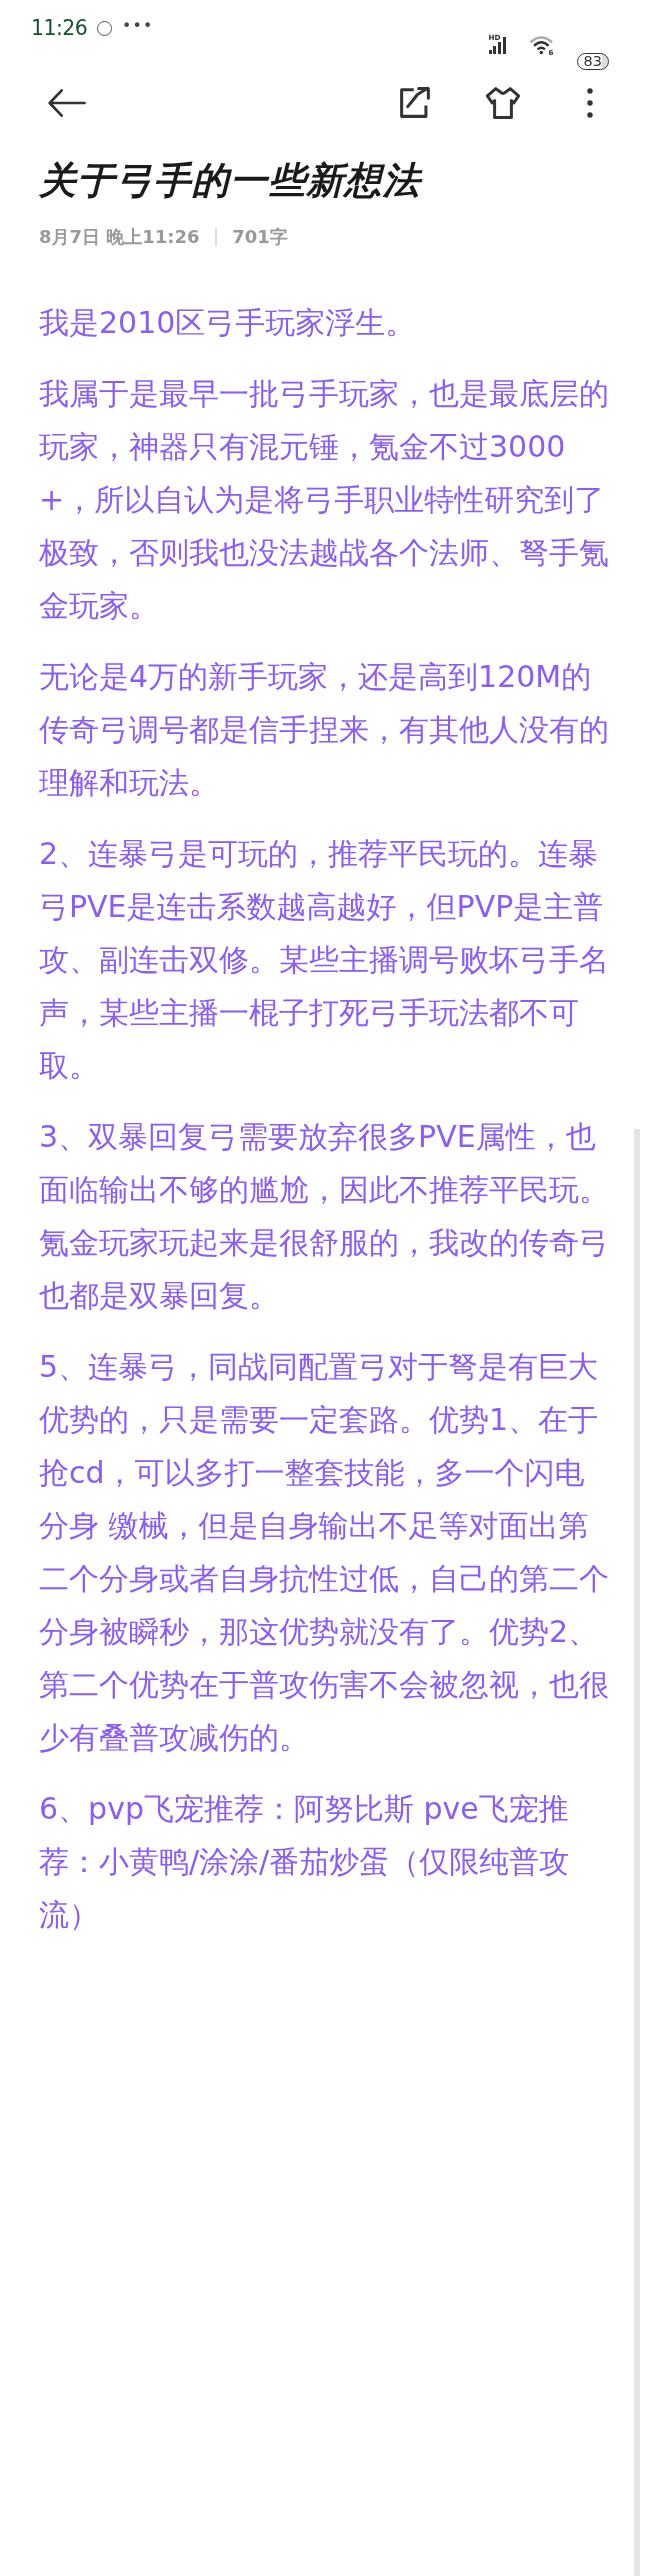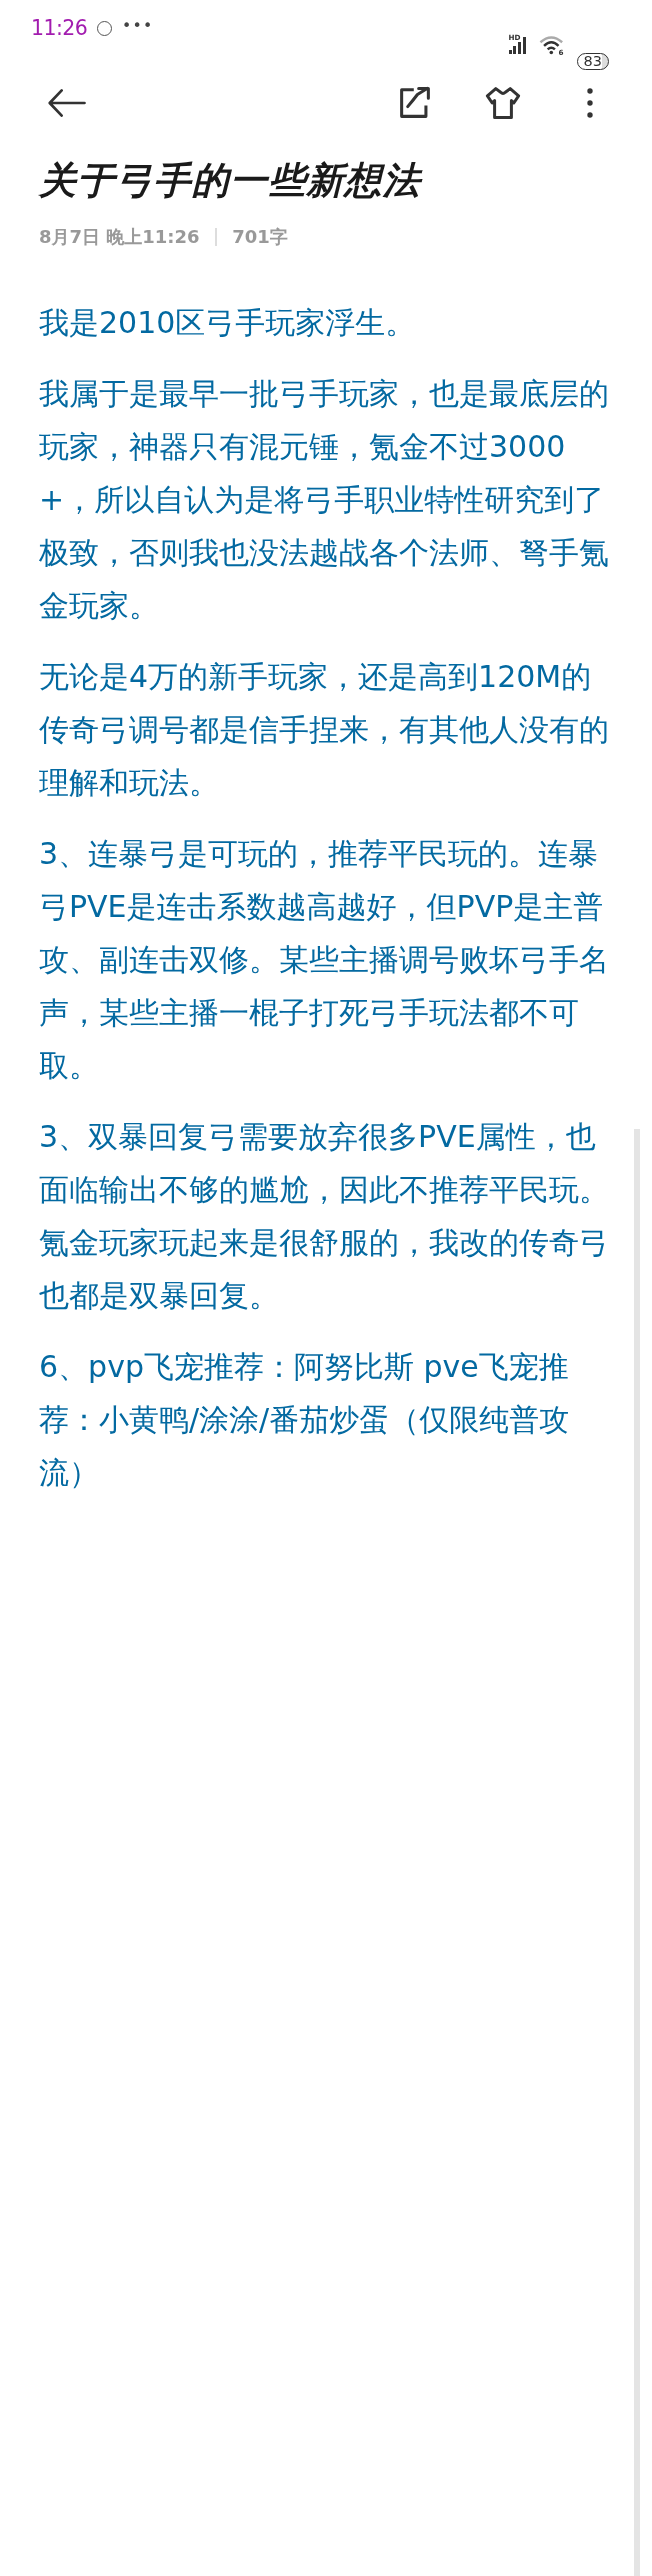--- a/index.html
+++ b/index.html
@@ -1,34 +1,34 @@
 <!DOCTYPE html>
 <html style="font-size:9.7px"><head>
 <meta charset="utf-8">
 <style>
   html, body { margin: 0; padding: 0; background: #ffffff; }
   body { width: 652px; height: 2576px; position: relative; overflow: hidden;
          font-family: "DejaVu Sans", "Liberation Sans", sans-serif; color: #222; }
   .statusbar { position: absolute; left: 0; top: 0; width: 652px; height: 60px; }
-  .sb-time { position: absolute; left: 31px; top: 15.7px; font-size: 20.5px; color: #a21caf; letter-spacing: -0.6px; }
+  .sb-time { position: absolute; left: 31px; top: 15.7px; font-size: 20.5px; color: #14532d; letter-spacing: -0.6px; }
   .sb-notif { position: absolute; left: 97px; top: 20.5px; width: 13.3px; height: 13.3px; border: 1.2px solid #555; border-radius: 50%; }
   .sb-dots { position: absolute; left: 122px; top: 15.7px; font-size: 15.7px; color: #444; letter-spacing: 1.2px; }
-  .sb-right { position: absolute; right: 43px; top: 20.5px; display: flex; align-items: center; gap: 12px; }
+  .sb-right { position: absolute; right: 43px; top: 20.5px; display: flex; align-items: center; gap: 22px; }
   .sb-signal { display: flex; align-items: flex-end; gap: 1.8px; height: 18px; position: relative; }
   .sb-signal i { display: block; width: 3px; background: #333; }
   .sb-hd { position: absolute; left: 0; top: -3.6px; font-size: 7.2px; font-weight: bold; color: #333; }
   .sb-battery { border: 1.8px solid #333; border-radius: 8.5px; padding: 0 6px; font-size: 14.5px; line-height: 15.7px; color: #333;
                 background: linear-gradient(to right, #fff 80%, #ddd 80%); margin-top: 32px; }
   .toolbar { position: absolute; left: 0; top: 72px; width: 652px; height: 60px; }
   .tb-btn { position: absolute; top: 11px; width: 39px; height: 39px; display: flex; align-items: center; justify-content: center; }
   .title { position: absolute; left: 39px; top: 156px; margin: 0; font-size: 37px; font-weight: bold; color: #1a1a1a; letter-spacing: 1.2px; font-style: italic; }
   .meta { position: absolute; left: 39px; top: 225px; font-size: 18px; color: #999; display: flex; align-items: center; font-weight: bold; }
   .meta-divider { display: inline-block; width: 1.2px; height: 18px; background: #ddd; margin: 0 15.7px; }
   .article { position: absolute; left: 39px; top: 296px; width: 575px; }
-  .article p { margin: 0 0 18px 0; font-size: 30px; line-height: 53px; color: #0369a1; word-break: break-all; }
+  .article p { margin: 0 0 18px 0; font-size: 30px; line-height: 53px; color: #8b5cf6; word-break: break-all; }
   .scrollbar { position: absolute; left: 634px; top: 1129px; width: 6px; height: 1447px; background: #e4e4e4; }
 </style>
 </head>
 <body>
 
 <div class="statusbar">
   <span class="sb-time">11:26</span>
   <span class="sb-notif"></span>
   <span class="sb-dots">•••</span>
   <div class="sb-right">
@@ -80,20 +80,21 @@
 <div class="meta">
   <span>8月7日 晚上11:26</span>
   <span class="meta-divider"></span>
   <span>701字</span>
 </div>
 
 <div class="article">
   <p>我是2010区弓手玩家浮生。</p>
   <p>我属于是最早一批弓手玩家，也是最底层的玩家，神器只有混元锤，氪金不过3000+，所以自认为是将弓手职业特性研究到了极致，否则我也没法越战各个法师、弩手氪金玩家。</p>
   <p>无论是4万的新手玩家，还是高到120M的传奇弓调号都是信手捏来，有其他人没有的理解和玩法。</p>
-  <p>3、连暴弓是可玩的，推荐平民玩的。连暴弓PVE是连击系数越高越好，但PVP是主普攻、副连击双修。某些主播调号败坏弓手名声，某些主播一棍子打死弓手玩法都不可取。</p>
+  <p>2、连暴弓是可玩的，推荐平民玩的。连暴弓PVE是连击系数越高越好，但PVP是主普攻、副连击双修。某些主播调号败坏弓手名声，某些主播一棍子打死弓手玩法都不可取。</p>
   <p>3、双暴回复弓需要放弃很多PVE属性，也面临输出不够的尴尬，因此不推荐平民玩。氪金玩家玩起来是很舒服的，我改的传奇弓也都是双暴回复。</p>
+  <p>5、连暴弓，同战同配置弓对于弩是有巨大优势的，只是需要一定套路。优势1、在于抢cd，可以多打一整套技能，多一个闪电 分身 缴械，但是自身输出不足等对面出第二个分身或者自身抗性过低，自己的第二个分身被瞬秒，那这优势就没有了。优势2、第二个优势在于普攻伤害不会被忽视，也很少有叠普攻减伤的。</p>
   <p>6、pvp飞宠推荐：阿努比斯  pve飞宠推荐：小黄鸭/涂涂/番茄炒蛋（仅限纯普攻流）</p>
 
 </div>
 
 <div class="scrollbar"></div>
 
 
 </body></html>

